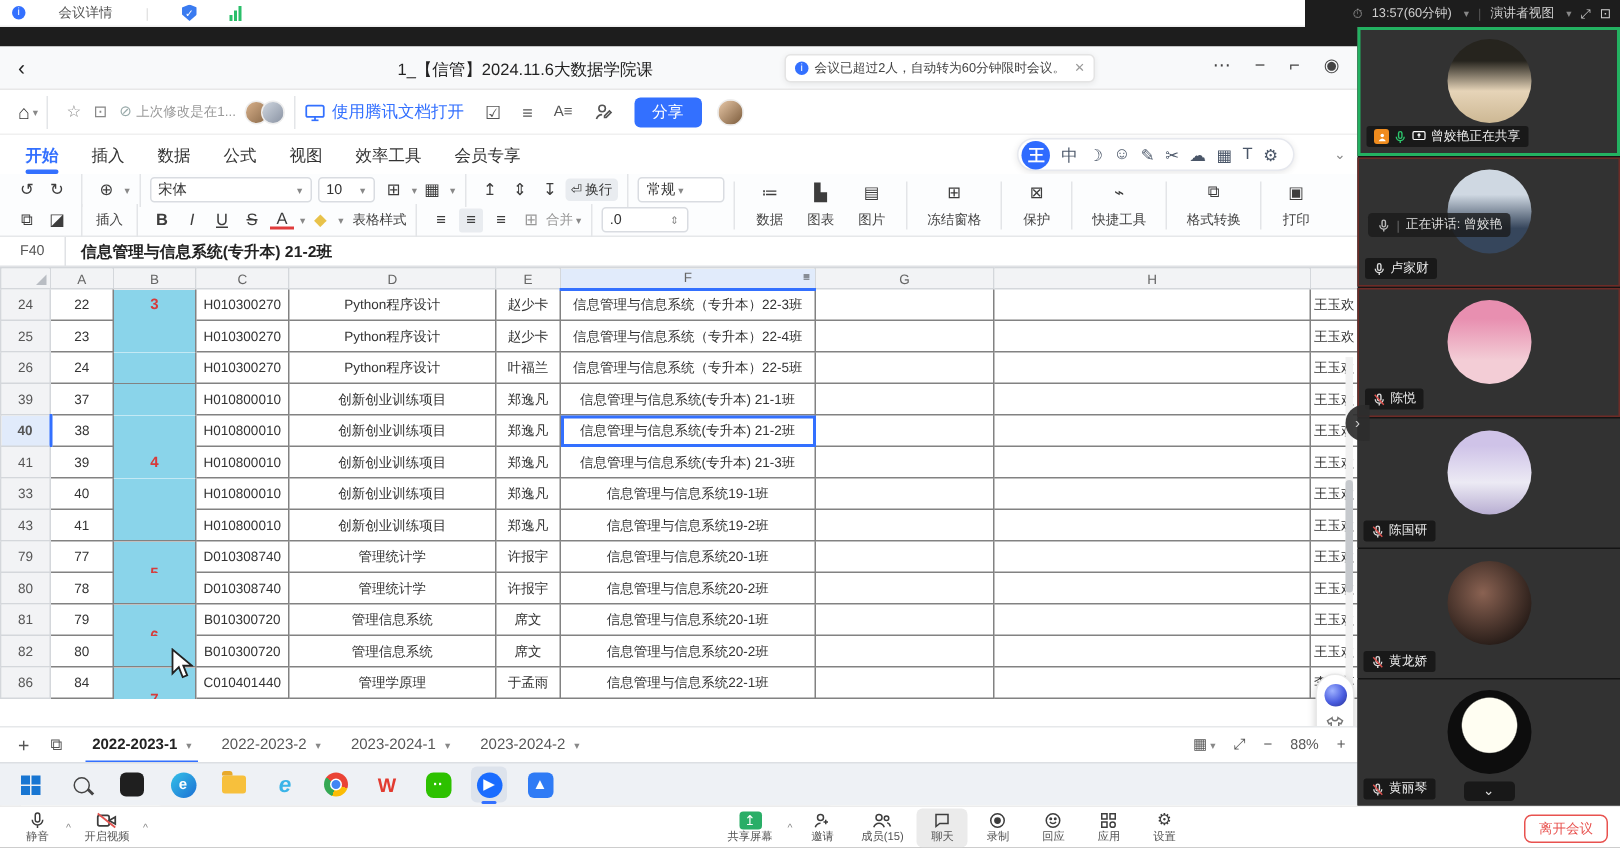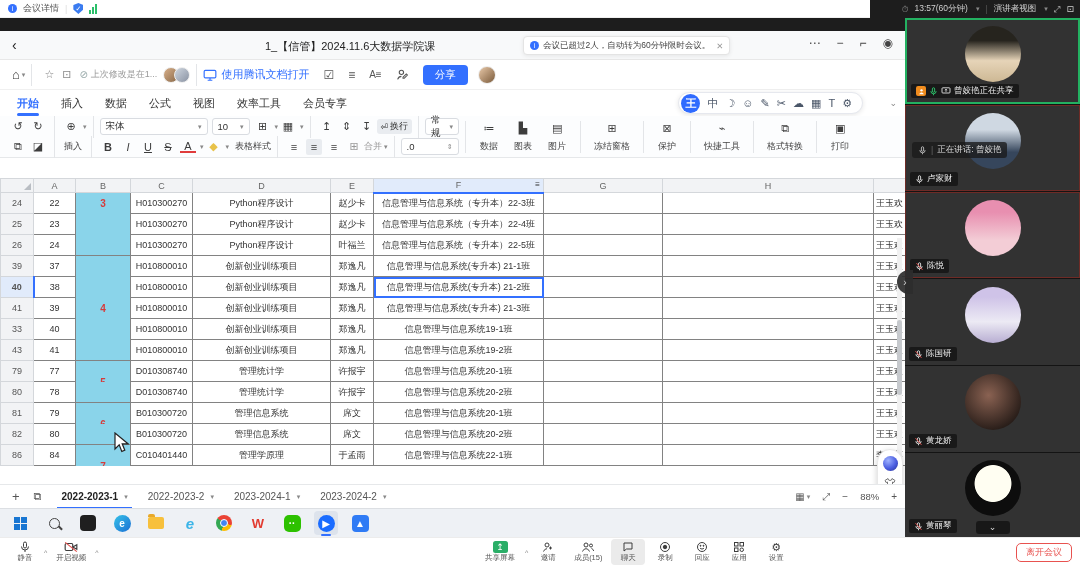--- a/index.html
+++ b/index.html
@@ -4,21 +4,21 @@
 <style>
 *{margin:0;padding:0;box-sizing:border-box}
 html,body{background:#9a9a9a}
 #root{position:relative;width:1080px;height:565px;background:#fff;overflow:hidden;
   font-family:"Liberation Sans","DejaVu Sans",sans-serif;color:#333}
 .abs{position:absolute}
 .flex{display:flex;align-items:center}
 .vd{width:1px;height:22px;background:#e3e5e8;display:inline-block;margin:0 6px}
 .dd{font-size:7px;color:#888;margin-left:2px}
 
-#infobar{left:0;top:0;width:870px;height:18px;background:#fff;font-size:9px;color:#555;padding-left:8px;gap:6px;border-bottom:1px solid #f0f0f0}
+#infobar{left:0;top:0;width:870px;height:18px;background:#fff;font-size:9px;color:#555;padding-left:8px;gap:22px;border-bottom:1px solid #f0f0f0}
 #winbar{left:870px;top:0;width:210px;height:18px;background:#1d1d1d;color:#cfcfcf;font-size:8.5px;justify-content:flex-end;gap:6px;padding-right:6px}
 #darkstrip{left:0;top:18px;width:905px;height:13px;background:#1d1d1d}
 #titlebar{left:0;top:31px;width:905px;height:29px;background:#f8f9fa;border-bottom:1px solid #e8e8e8}
 .shield{width:10px;height:11px;background:#3a7bf0;clip-path:polygon(50% 0,100% 18%,100% 60%,50% 100%,0 60%,0 18%);color:#fff;font-size:7px;display:flex;align-items:center;justify-content:center}
 .sig{display:inline-flex;align-items:flex-end;gap:1px}
 .sig i{width:2px;background:#2bbf6a;display:block}
 .notice{background:#fff;border:1px solid #e4e4e4;border-radius:4px;box-shadow:0 1px 4px rgba(0,0,0,.08);height:19px;font-size:8.5px;color:#444;padding:0 6px;gap:4px;white-space:nowrap}
 .idot{width:9px;height:9px;border-radius:50%;background:#3370ff;color:#fff;font-size:7px;display:inline-flex;align-items:center;justify-content:center;font-style:normal}
 
 #wps{left:0;top:60px;width:905px;height:448px;background:#fff}
@@ -238,21 +238,21 @@
             <span class="dd">▾</span>
           <i class="vd"></i>
           <span class="ri">↥</span>
           <span class="ri">⇕</span>
           <span class="ri">↧</span>
           <span class="chip">
               <span>⏎</span>
               <span>换行</span>
             </span>
           <i class="vd"></i>
-          <span class="selbox" style="width:34px;">
+          <span class="selbox" style="width:58px;">
               <span>常规</span>
               <span class="dd">▾</span>
             </span>
         </div>
         <div class="rrow">
           <span class="ri">⧉</span>
           <span class="ri">◪</span>
           <i class="vd"></i>
           <span style="font-size:9px;color:#444;min-width:24px;text-align:center">插入</span>
           <i class="vd"></i>
@@ -312,20 +312,24 @@
           <span class="ri">⧉</span>
           <span class="glabel">格式转换</span>
         </div>
       <i class="vd" style="height:32px;align-self:center"></i>
       <div class="rgroup">
           <span class="ri">▣</span>
           <span class="glabel">打印</span>
         </div>
     </div>
 
+    <div id="fbar" class="abs flex">
+      <span class="ref">F40</span>
+      <span class="fval">信息管理与信息系统(专升本) 21-2班</span>
+    </div>
 
     <div id="grid" class="abs">
       <table>
         <colgroup>
             <col style="width:33px">
             <col style="width:42px">
             <col style="width:55px">
             <col style="width:62px">
             <col style="width:138px">
             <col style="width:43px">

